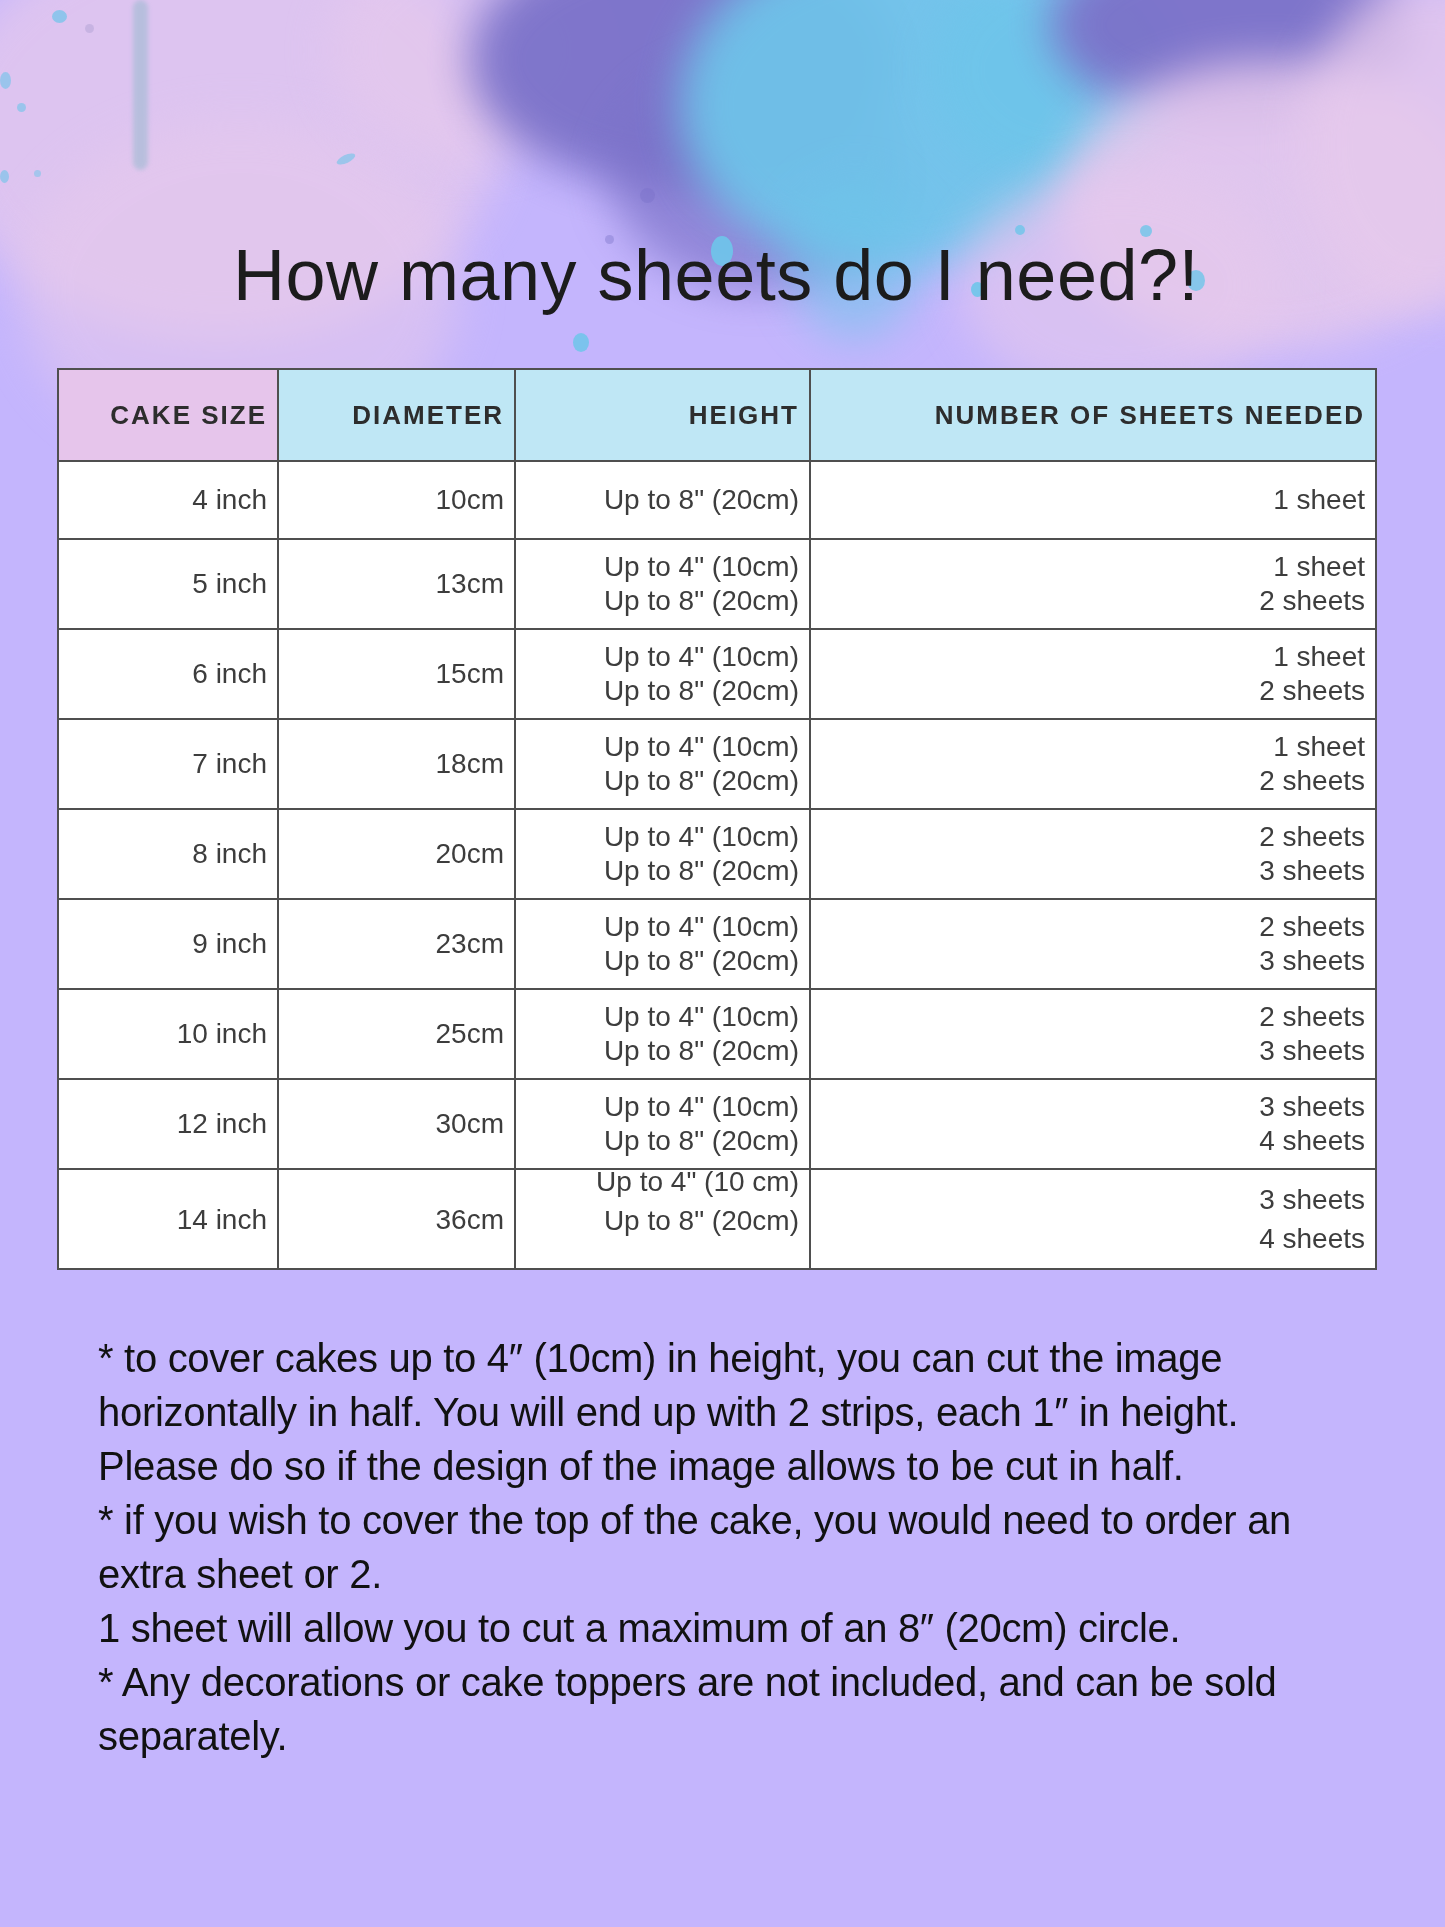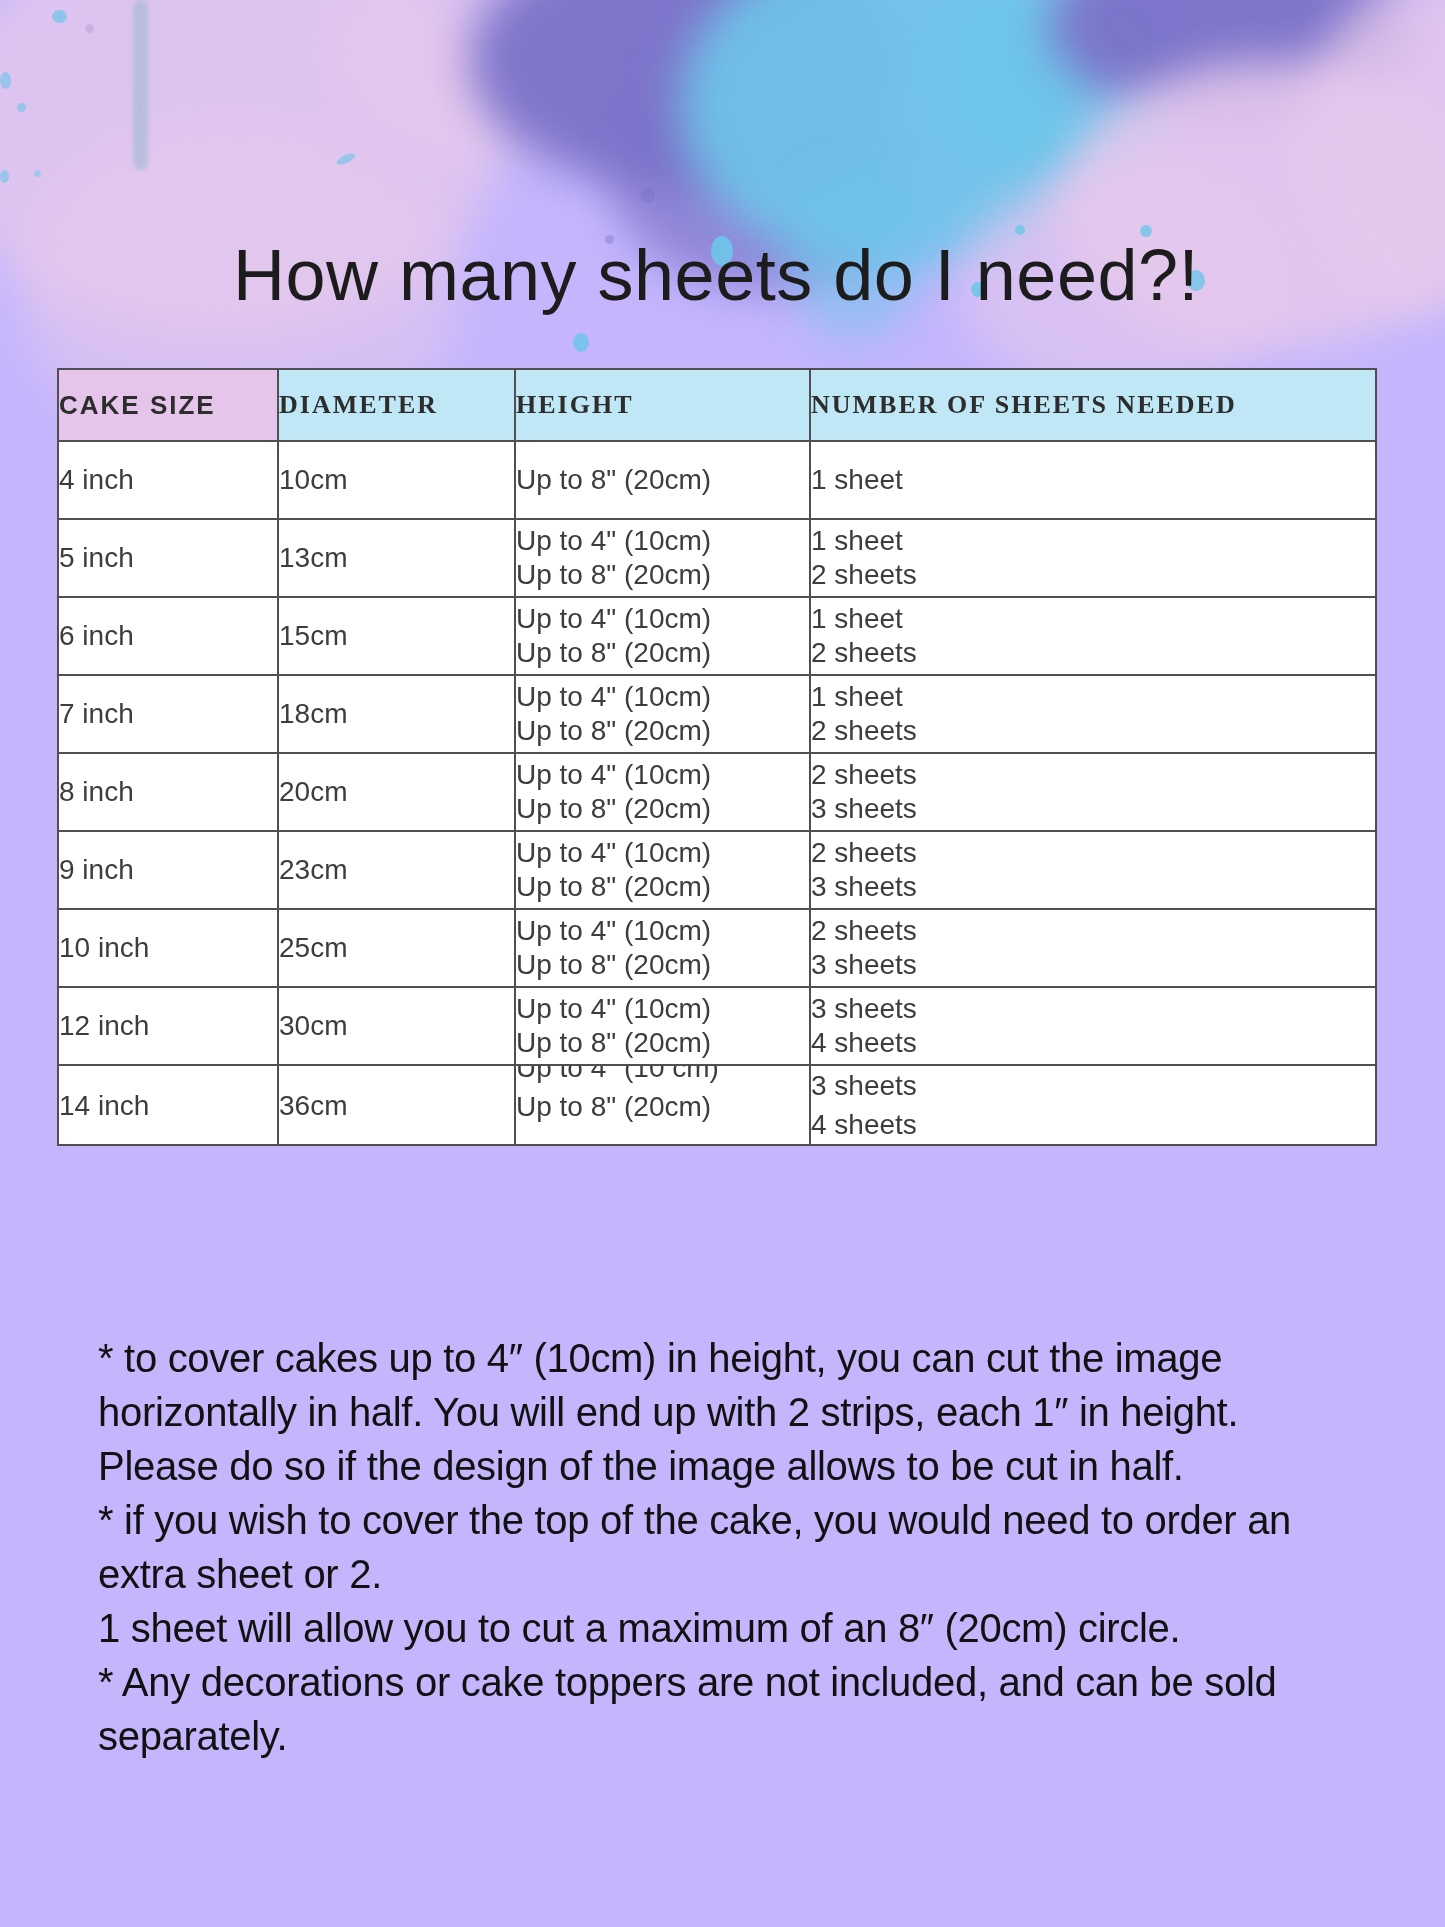--- a/index.html
+++ b/index.html
@@ -49,29 +49,29 @@
     text-align:center; font-size:72px; font-weight:400;
     color:var(--title-text,#1c1c1c); letter-spacing:0.5px; white-space:nowrap;
   }
 
   
   .cake-table {
     position:absolute; left:57px; top:368px; width:1318px;
     border-collapse:collapse; table-layout:fixed; background:#fff;
   }
   .cake-table th, .cake-table td {
-    border:2px solid var(--table-border,#4f4f4f); padding:0; text-align:left;
+    border:2px solid var(--table-border,#4f4f4f); padding:10px; text-align:right;
     vertical-align:middle; overflow:hidden;
   }
   .cake-table th {
     height:70px; font-size:26px; font-weight:700; letter-spacing:2px;
     color:#2d2d2d;
   }
   th.hdr-pink { background:var(--header-pink,#e6c5eb); }
-  th.hdr-blue { background:var(--header-blue,#bfe7f5);font-family:Liberation Serif, serif; }
+  th.hdr-blue { background:var(--header-blue,#bfe7f5); }
   .cake-table td { font-size:28px; color:var(--cell-text,#3d3d3d); }
   .cake-table tbody tr { height:78px; }
   tr.row-single { height:55px;border-radius:15px; }
   tr.row-last   { height:115px; }
   .cell-line { line-height:34px; }
   tr.row-last .cell-line { line-height:39px; }
   tr.row-last td.cell-height .cell-line { position:relative; top:-18px; }
 
   
   .notes { position:absolute; left:98px; top:1331px; width:1260px; }

